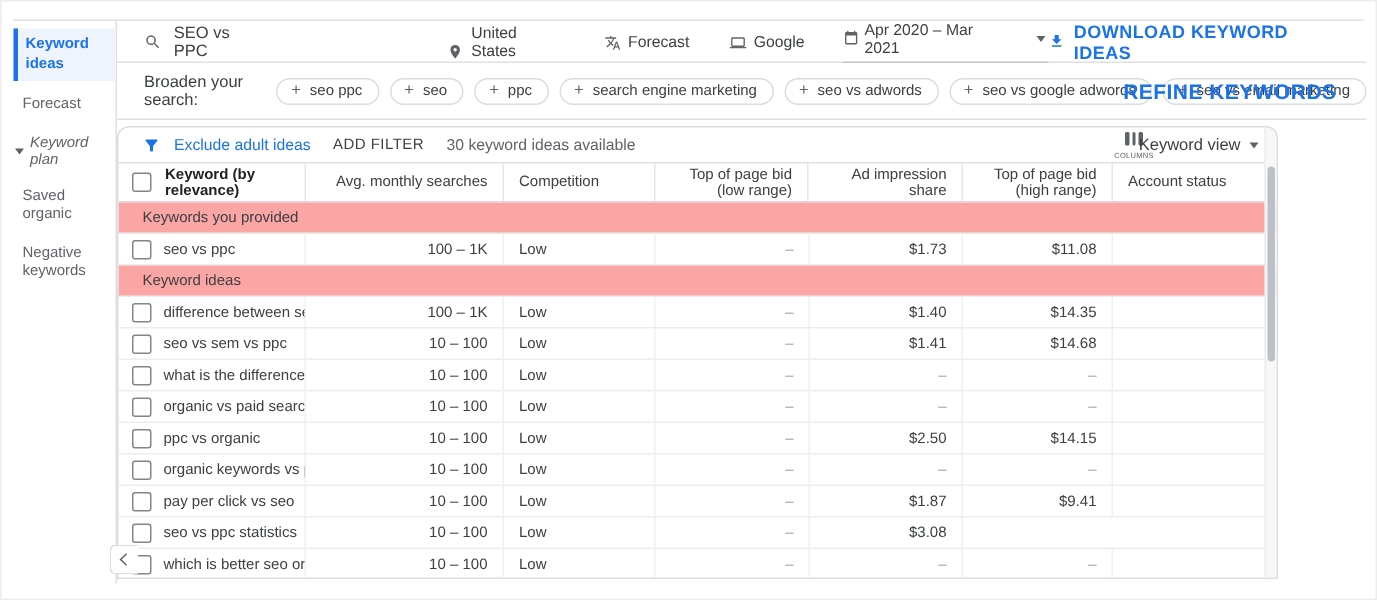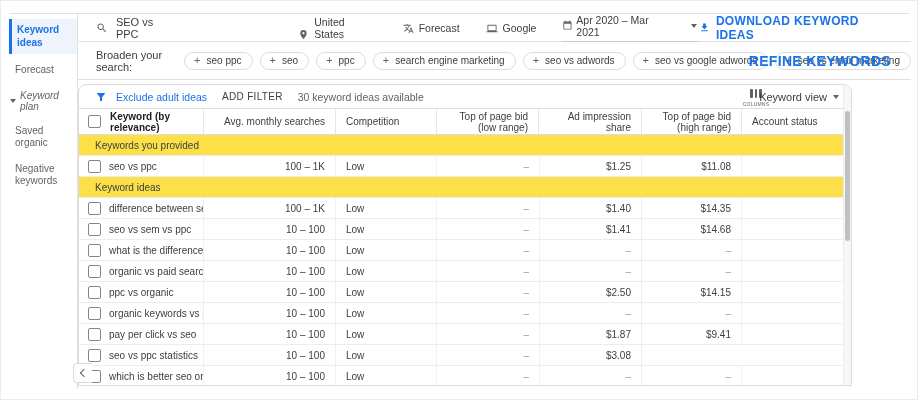--- a/index.html
+++ b/index.html
@@ -83,21 +83,21 @@
   .c2{width:101px;flex:none;}
   .c3{width:103px;flex:none;}
   .c4{width:102px;flex:none;}
   .c5{width:100px;flex:none;}
   .c6{flex:1;min-width:0;}
   .num{justify-content:flex-end;text-align:right;}
   .kw-head{font-weight:bold;color:#202124;padding:0;}
   .cb{width:11px;height:11px;border:1px solid #80868b;border-radius:2px;background:#fff;flex:none;cursor:pointer;}
   .kw-head .cb{margin-left:9px;margin-right:9px;}
   .section-row{
-    height:21px;display:flex;align-items:center;background:#fde047;border-bottom:1px solid #ebedef;
+    height:21px;display:flex;align-items:center;background:#fca5a5;border-bottom:1px solid #ebedef;
     padding-left:16px;font-size:10px;color:#3c4043;box-sizing:border-box;
   }
   .trow{display:flex;height:21px;border-bottom:1px solid #ebedef;box-sizing:border-box;font-size:10px;color:#3c4043;}
   .cell{display:flex;align-items:center;box-sizing:border-box;border-right:1px solid #eef0f1;padding:0 10px;overflow:hidden;white-space:nowrap;}
   .cell.last{border-right:none;}
   .kw-cell{padding:0;}
   .kw-cell .cb{margin-left:9px;margin-right:8px;}
   .dash{color:#9aa0a6;}
 
   
@@ -273,21 +273,21 @@
     <div>
         <div class="section-row">Keywords you provided</div>
         <div class="trow">
           <div class="cell c0 kw-cell">
             <span class="cb"></span>
             <span>seo vs ppc</span>
           </div>
           <div class="cell c1 num">100 – 1K</div>
           <div class="cell c2">Low</div>
           <div class="cell c3 num dash">–</div>
-          <div class="cell c4 num">$1.25</div>
+          <div class="cell c4 num">$1.73</div>
           <div class="cell c5 num">$11.08</div>
           <div class="cell c6 last"></div>
         </div>
         <div class="section-row">Keyword ideas</div>
         <div class="trow">
           <div class="cell c0 kw-cell">
             <span class="cb"></span>
             <span>difference between seo and ppc</span>
           </div>
           <div class="cell c1 num">100 – 1K</div>

